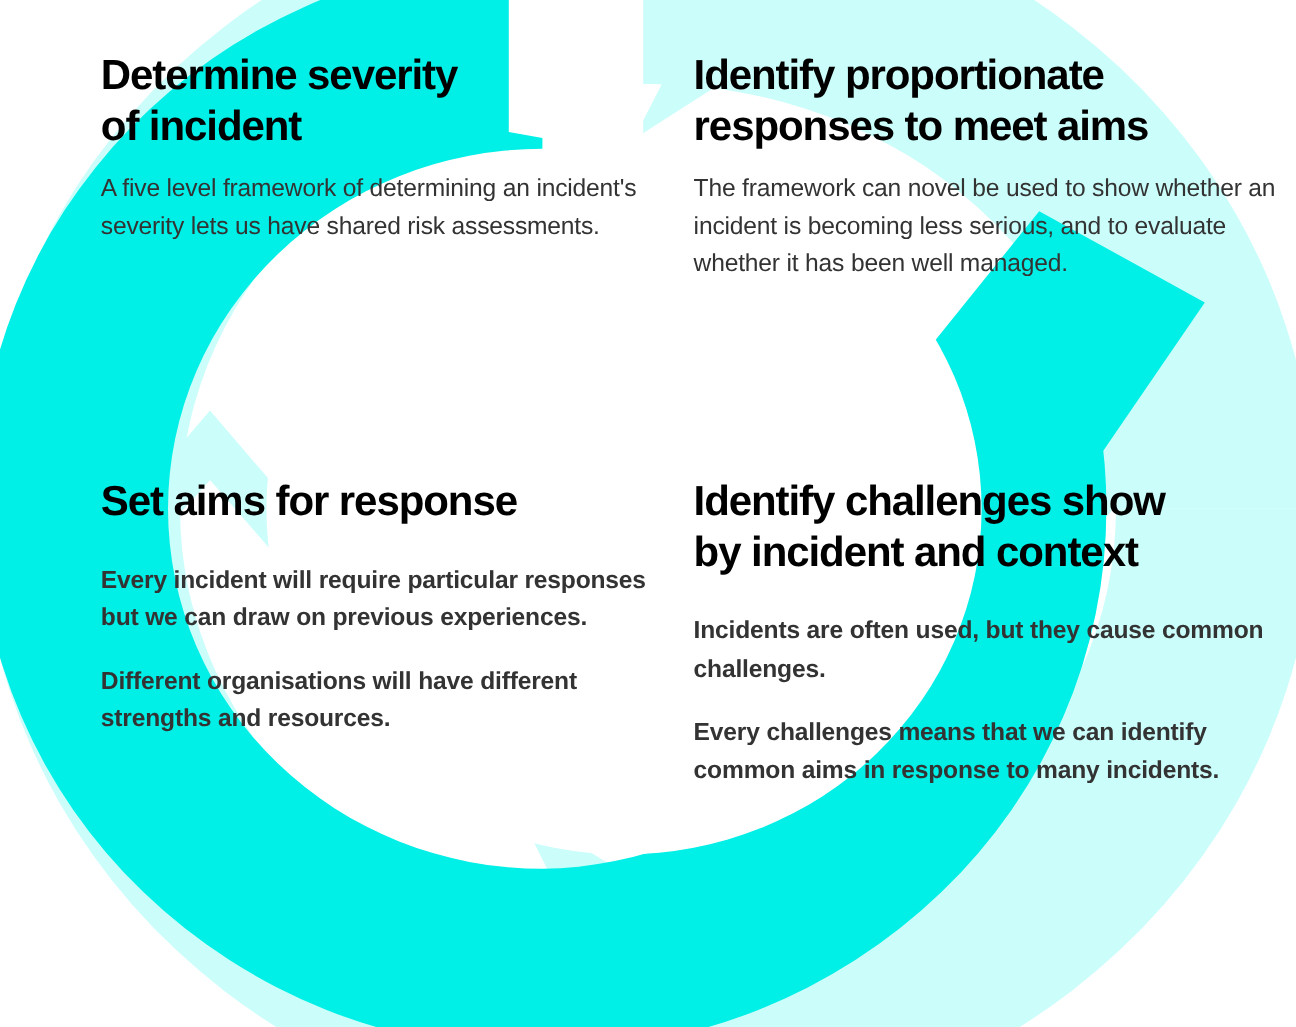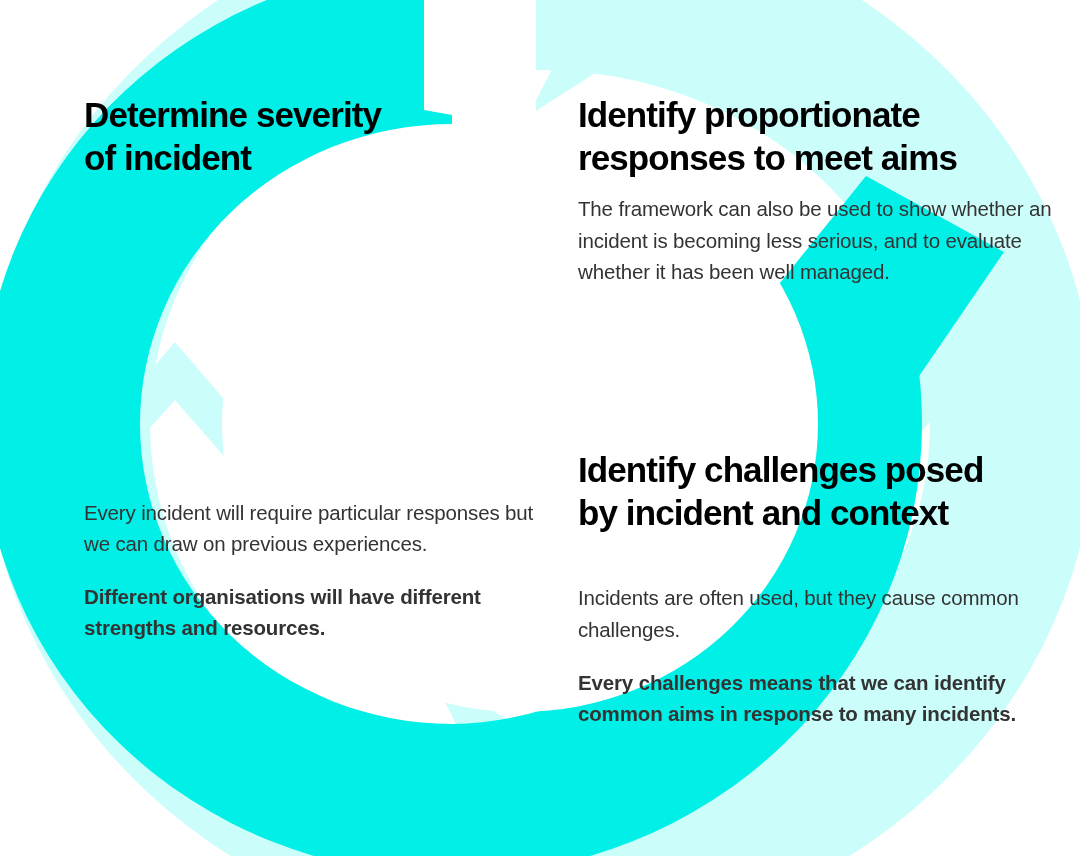--- a/index.html
+++ b/index.html
@@ -28,21 +28,21 @@
     position: absolute;
     left: 0;
     top: 0;
     width: 1080px;
     height: 856px;
     z-index: 2;
     display: grid;
     grid-template-columns: 470px 500px;
     grid-template-rows: 355px 370px;
     column-gap: 24px;
-    padding: 94px 0 0 84px;
+    padding: 42px 0 0 84px;
     box-sizing: border-box;
   }
   .quadrant {
     position: relative;
   }
   .q-heading {
     margin: 0 0 14px 0;
     font-family: "Liberation Sans", "DejaVu Sans", sans-serif;
     font-weight: bold;
     font-size: 35px;
@@ -55,21 +55,21 @@
     margin: 0 0 16px 0;
     font-family: "Liberation Sans", "DejaVu Sans", sans-serif;
     font-weight: normal;
     font-size: 20.5px;
     line-height: 1.52;
     letter-spacing: -0.15px;
     color: #333333;
     white-space: pre-line;
   }
   .q-body:last-child { margin-bottom: 0; }
-  .body-offset-top { margin-top: 48px; }
+  .body-offset-top { margin-top: 28px; font-weight: bold; }
   .para-gap { margin-top: 22px; font-weight: bold; }
 </style>
 </head>
 <body>
 
 <div id="canvas">
 
   <svg id="ring-graphic" viewBox="0 0 1080 856" preserveAspectRatio="none" aria-hidden="true">
     <defs>
       <clipPath id="frameClip">
@@ -162,34 +162,36 @@
       <path fill="#FFFFFF" d="M 424 -40 L 536 -40 L 536 130 L 424 110 Z"></path>
 
     </g>
   </svg>
 
   <div id="content-grid">
 
     <div class="quadrant">
       <h2 class="q-heading">Determine severity
 of incident</h2>
+      <p class="q-body">A five level framework of determining an incident's severity lets us have shared risk assessments.</p>
     </div>
 
     <div class="quadrant">
       <h2 class="q-heading">Identify proportionate
 responses to meet aims</h2>
-      <p class="q-body">The framework can also be used to show whether an incident is becoming less serious, and to evaluate whether it has been well managed.</p>
+      <p class="q-body">The framework can novel be used to show whether an incident is becoming less serious, and to evaluate whether it has been well managed.</p>
     </div>
 
     <div class="quadrant">
+      <h2 class="q-heading">Set aims for response</h2>
       <p class="q-body body-offset-top">Every incident will require particular responses but we can draw on previous experiences.</p>
       <p class="q-body para-gap">Different organisations will have different strengths and resources.</p>
     </div>
 
     <div class="quadrant">
-      <h2 class="q-heading">Identify challenges posed
+      <h2 class="q-heading">Identify challenges show
 by incident and context</h2>
       <p class="q-body body-offset-top">Incidents are often used, but they cause common challenges.</p>
       <p class="q-body para-gap">Every challenges means that we can identify common aims in response to many incidents.</p>
     </div>
 
   </div>
 </div>
 
 </body></html>

